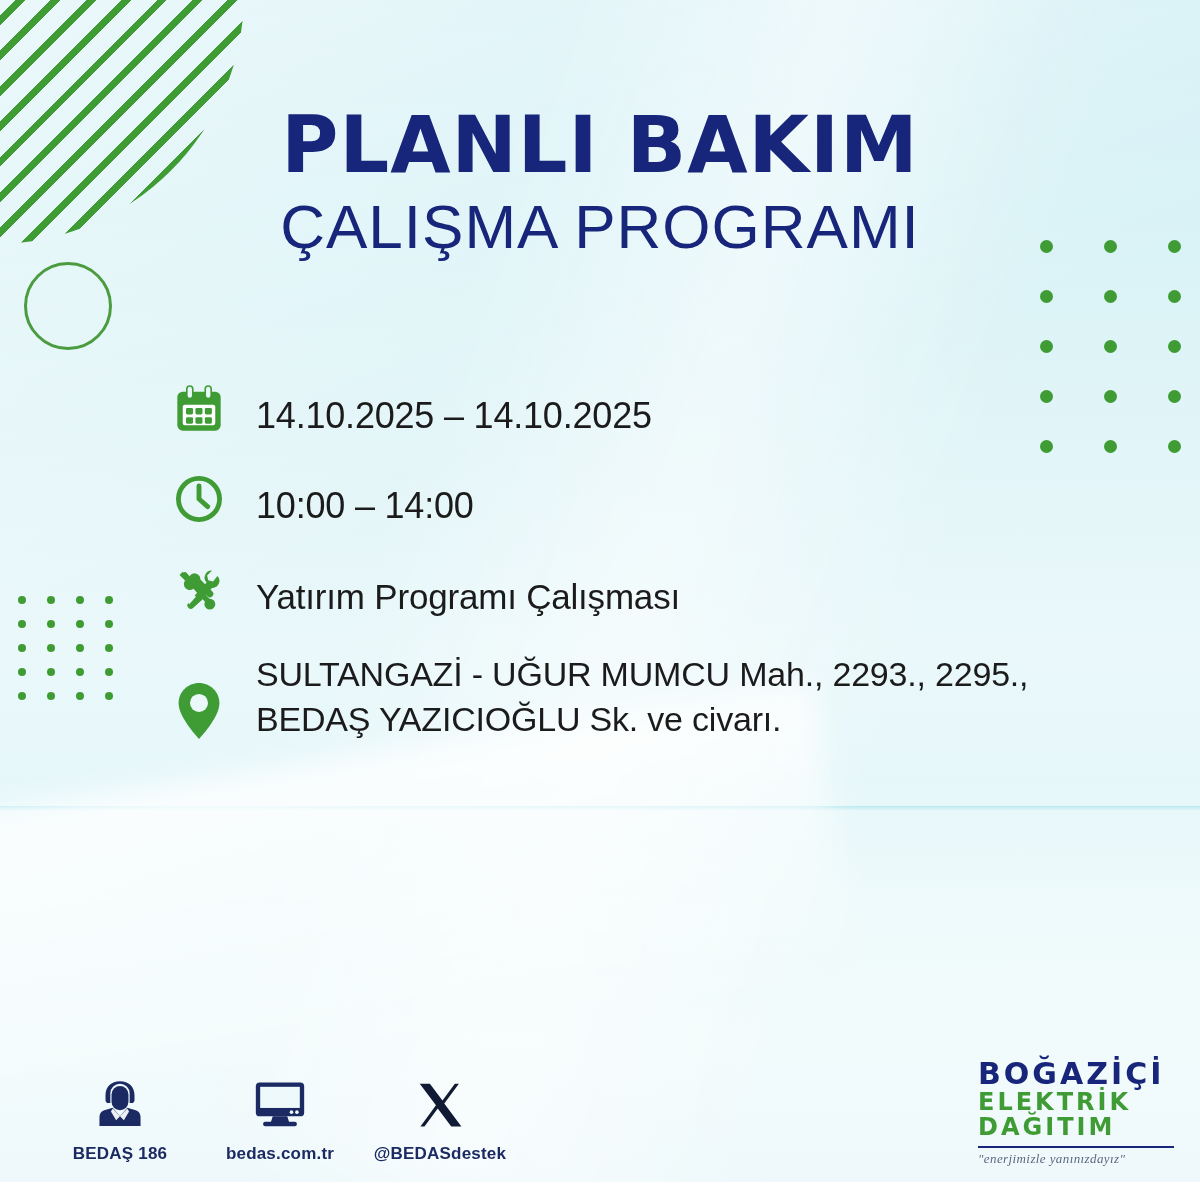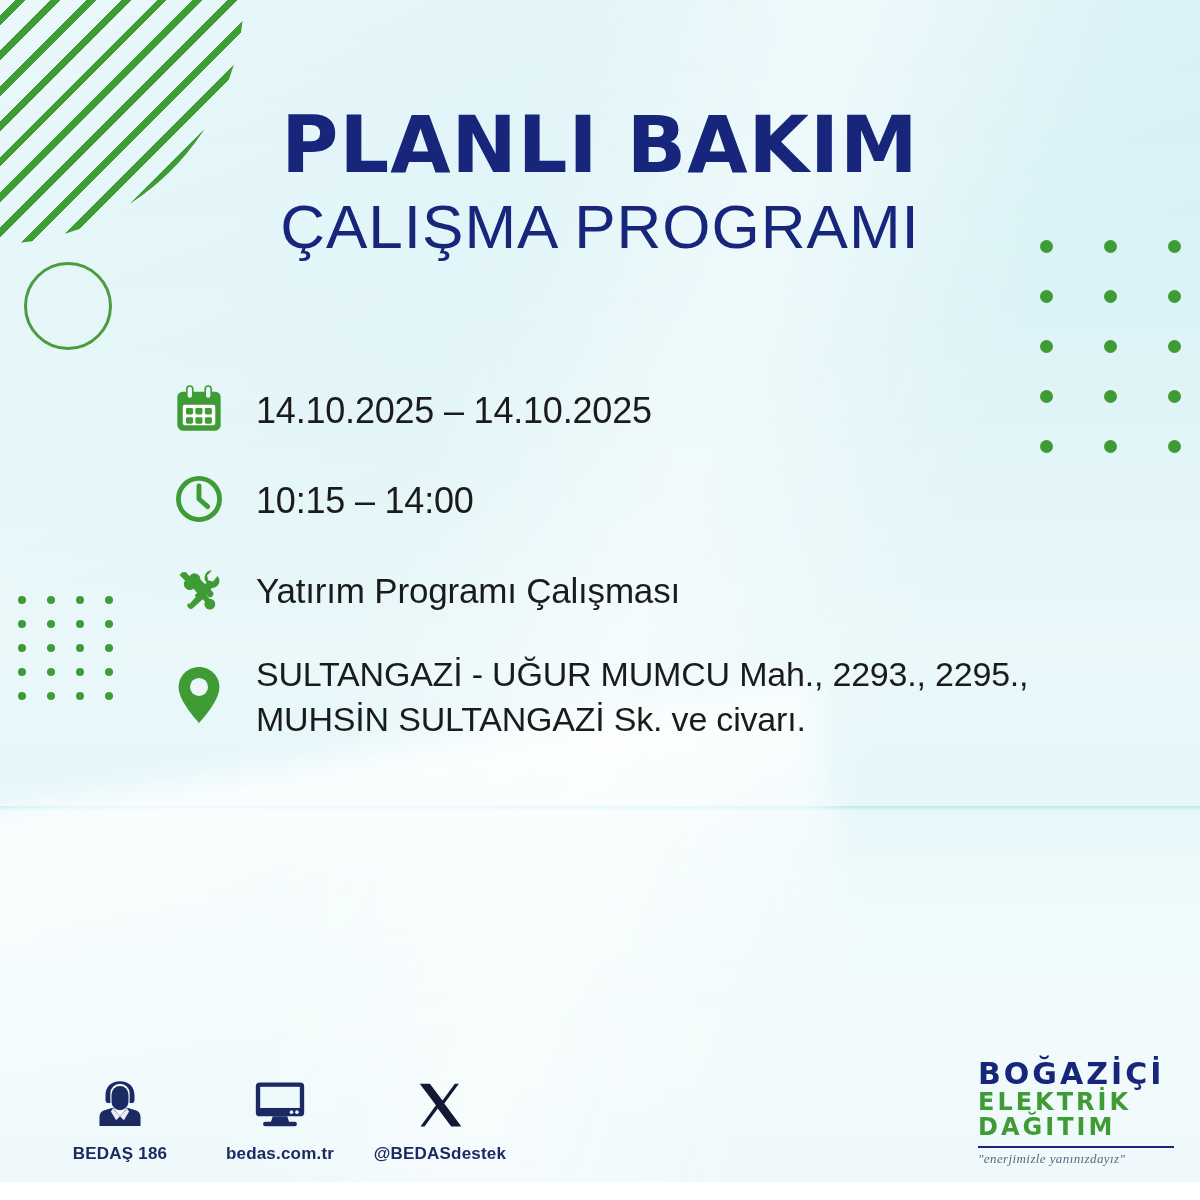--- a/index.html
+++ b/index.html
@@ -86,21 +86,21 @@
   }
   .title-sub {
     margin-top:12px;
     font-size:62px; font-weight:normal; letter-spacing:1px;
     color:#17257a; line-height:1;
     font-family:"Liberation Sans", sans-serif;
   }
 
   
   .info { position:absolute; left:168px; top:378px; width:990px; }
-  .row { display:flex; align-items:center; margin-bottom:28px; }
+  .row { display:flex; align-items:flex-end; margin-bottom:28px; }
   .row:last-child { margin-bottom:16px; }
   .row .ico {
     flex:0 0 62px; width:62px; height:62px;
     display:flex; align-items:center; justify-content:center;
   }
   .row .txt {
     padding-left:26px; padding-top:4px;
     font-size:35px; color:#1b1b1b; line-height:1.32;
     font-family:"Liberation Sans", sans-serif;
     letter-spacing:-0.2px;
@@ -217,21 +217,21 @@
       <div class="txt">14.10.2025 – 14.10.2025</div>
     </div>
 
     <div class="row" id="row-time">
       <div class="ico">
         <svg width="52" height="52" viewBox="0 0 48 48">
           <circle cx="24" cy="24" r="19" fill="none" stroke="#3f9c35" stroke-width="4.5"></circle>
           <path d="M24 12 L24 24 L32 31" fill="none" stroke="#3f9c35" stroke-width="4.5" stroke-linecap="round" stroke-linejoin="round"></path>
         </svg>
       </div>
-      <div class="txt">10:15 – 14:00</div>
+      <div class="txt">10:00 – 14:00</div>
     </div>
 
     <div class="row" id="row-type">
       <div class="ico">
         <svg width="52" height="52" viewBox="0 0 48 48">
           <g stroke="#3f9c35" stroke-width="5" stroke-linecap="round" fill="none">
             <path d="M11 11 L33 36"></path>
           </g>
           <path d="M9 8 L15 14 L12 17 L6 11 Z" fill="#3f9c35"></path>
           <circle cx="34" cy="38" r="5" fill="#3f9c35"></circle>
@@ -247,21 +247,21 @@
 
     <div class="row" id="row-loc">
       <div class="ico">
         <svg width="52" height="58" viewBox="0 0 44 54">
           <path d="M22 1 C11.5 1 3 9.4 3 19.8 C3 33.2 22 53 22 53 C22 53 41 33.2 41 19.8 C41 9.4 32.5 1 22 1 Z" fill="#3f9c35"></path>
           <circle cx="22" cy="19.5" r="8.4" fill="#eaf8fa"></circle>
         </svg>
       </div>
       <div class="txt">
         <div>SULTANGAZİ - UĞUR MUMCU Mah., 2293.,  2295.,</div>
-        <div>MUHSİN SULTANGAZİ Sk. ve civarı.</div>
+        <div>BEDAŞ YAZICIOĞLU Sk. ve civarı.</div>
       </div>
     </div>
 
   </div>
 
   <div class="footer-contacts">
 
     <div class="contact">
       <div class="cico">
         <svg width="58" height="58" viewBox="0 0 48 48">

